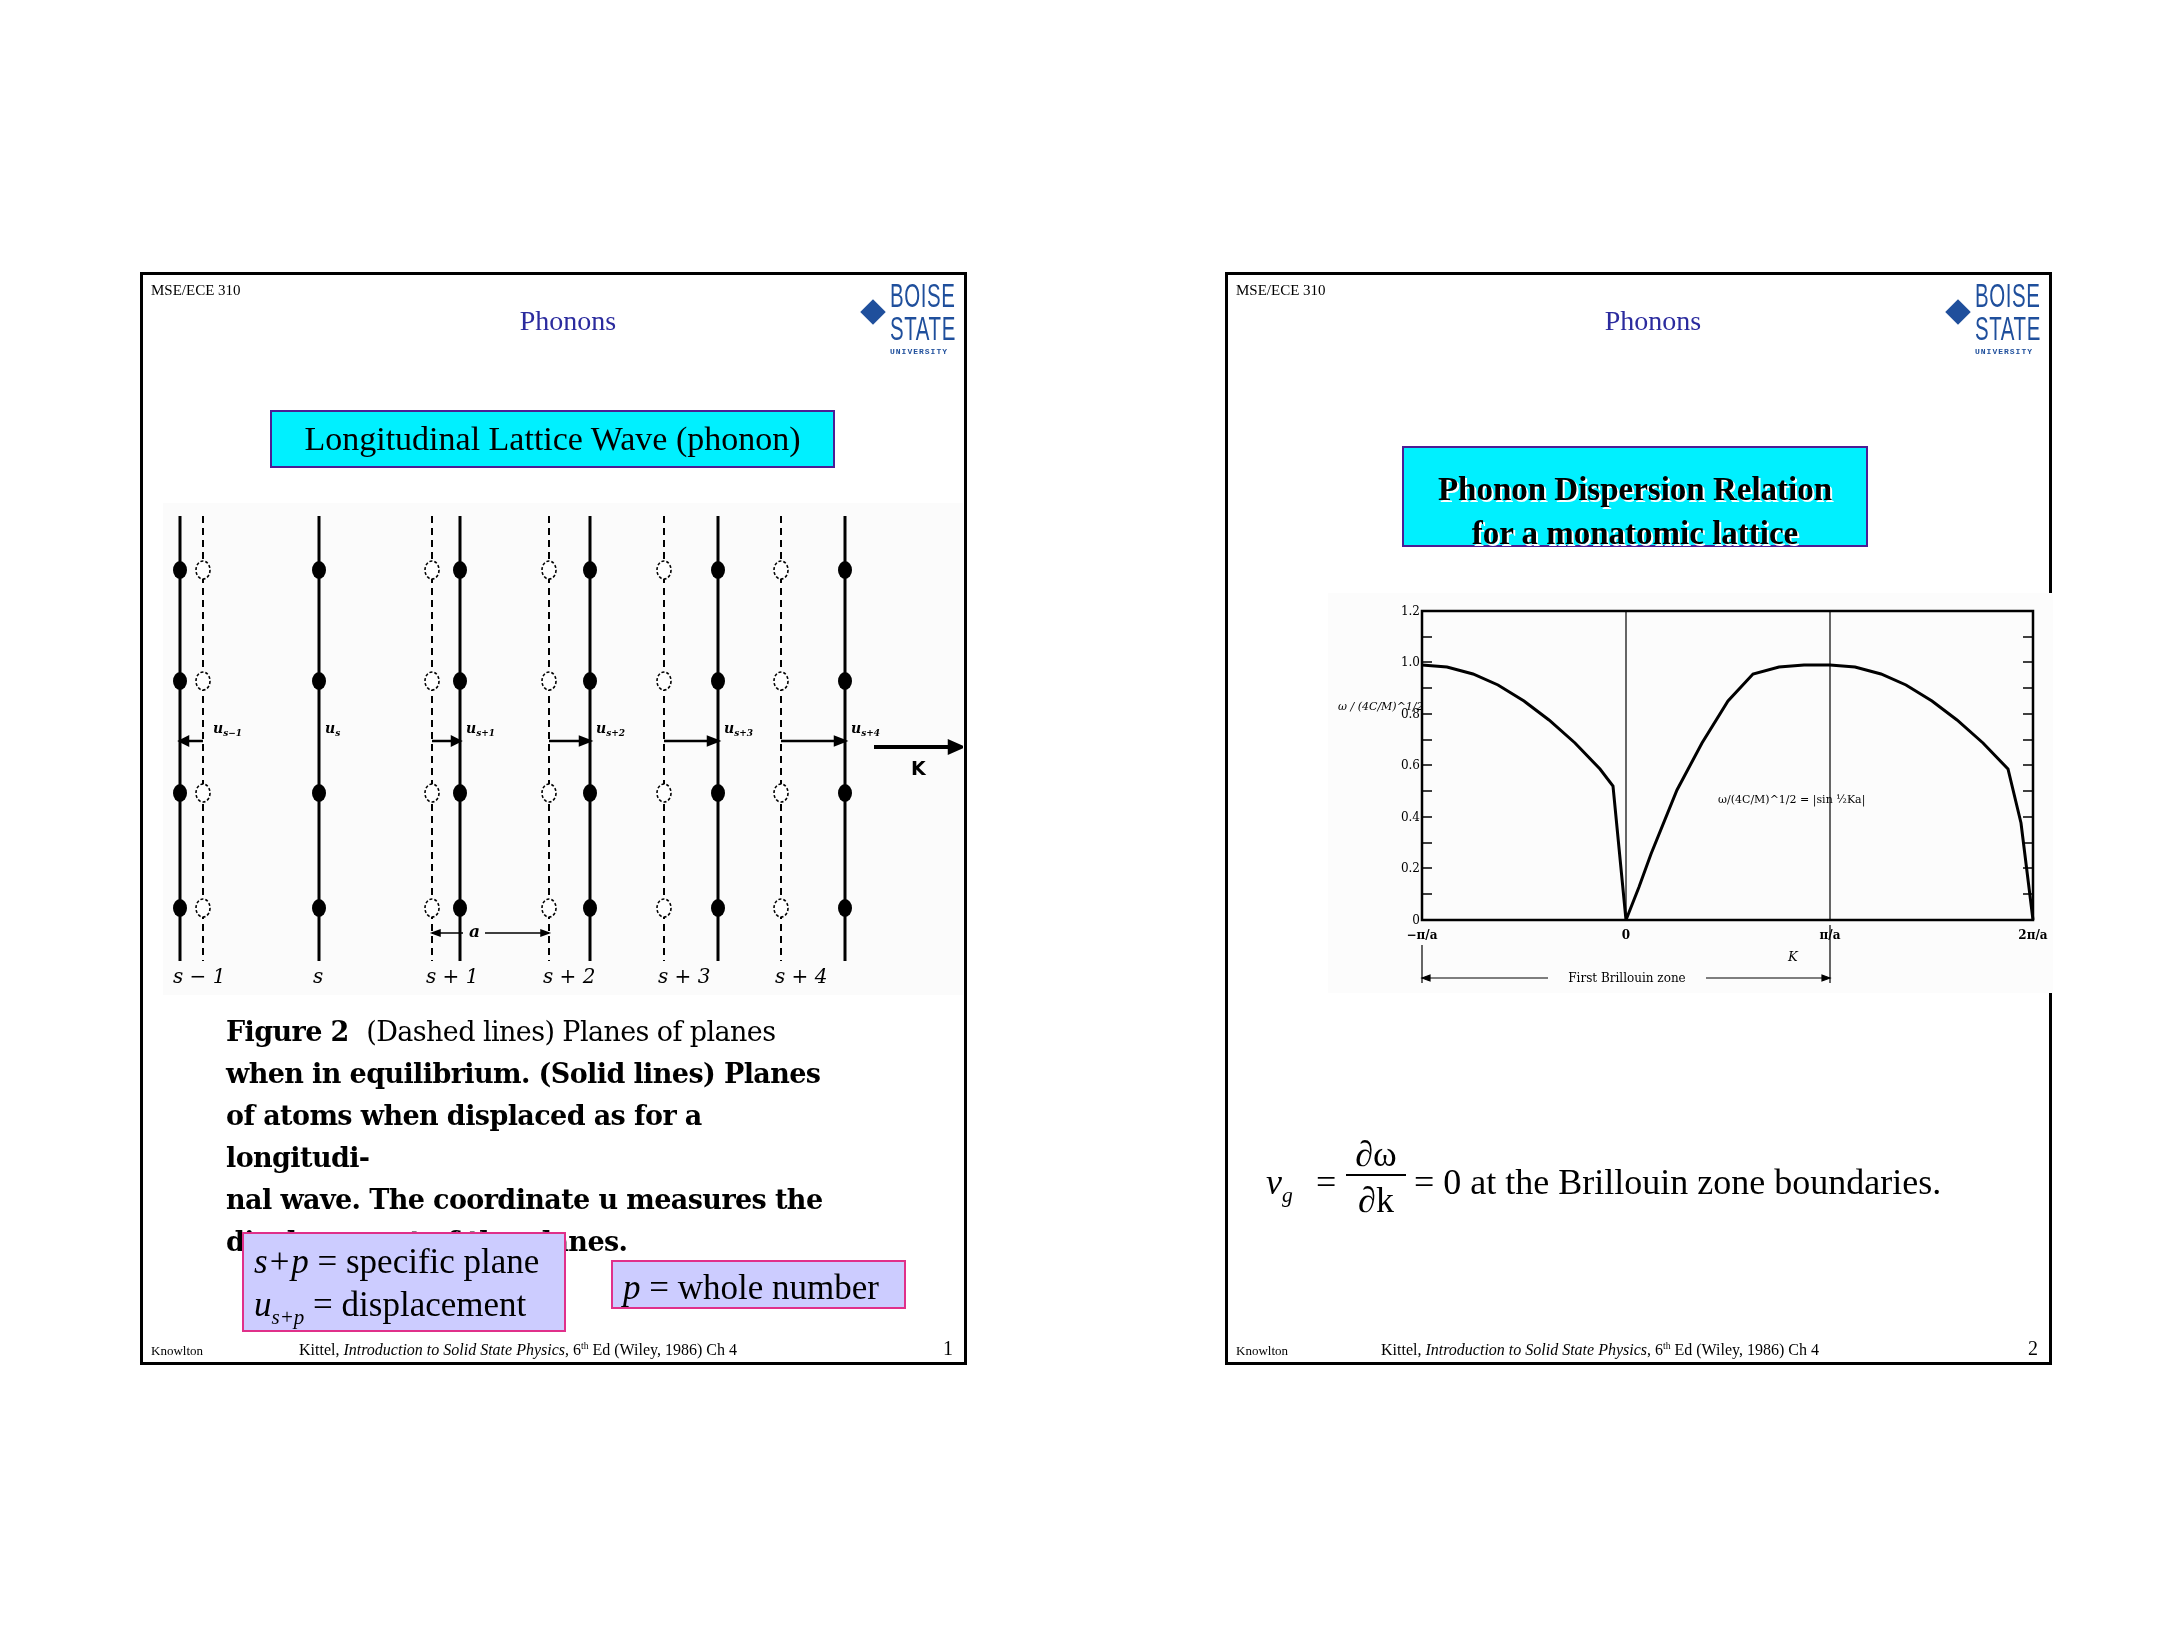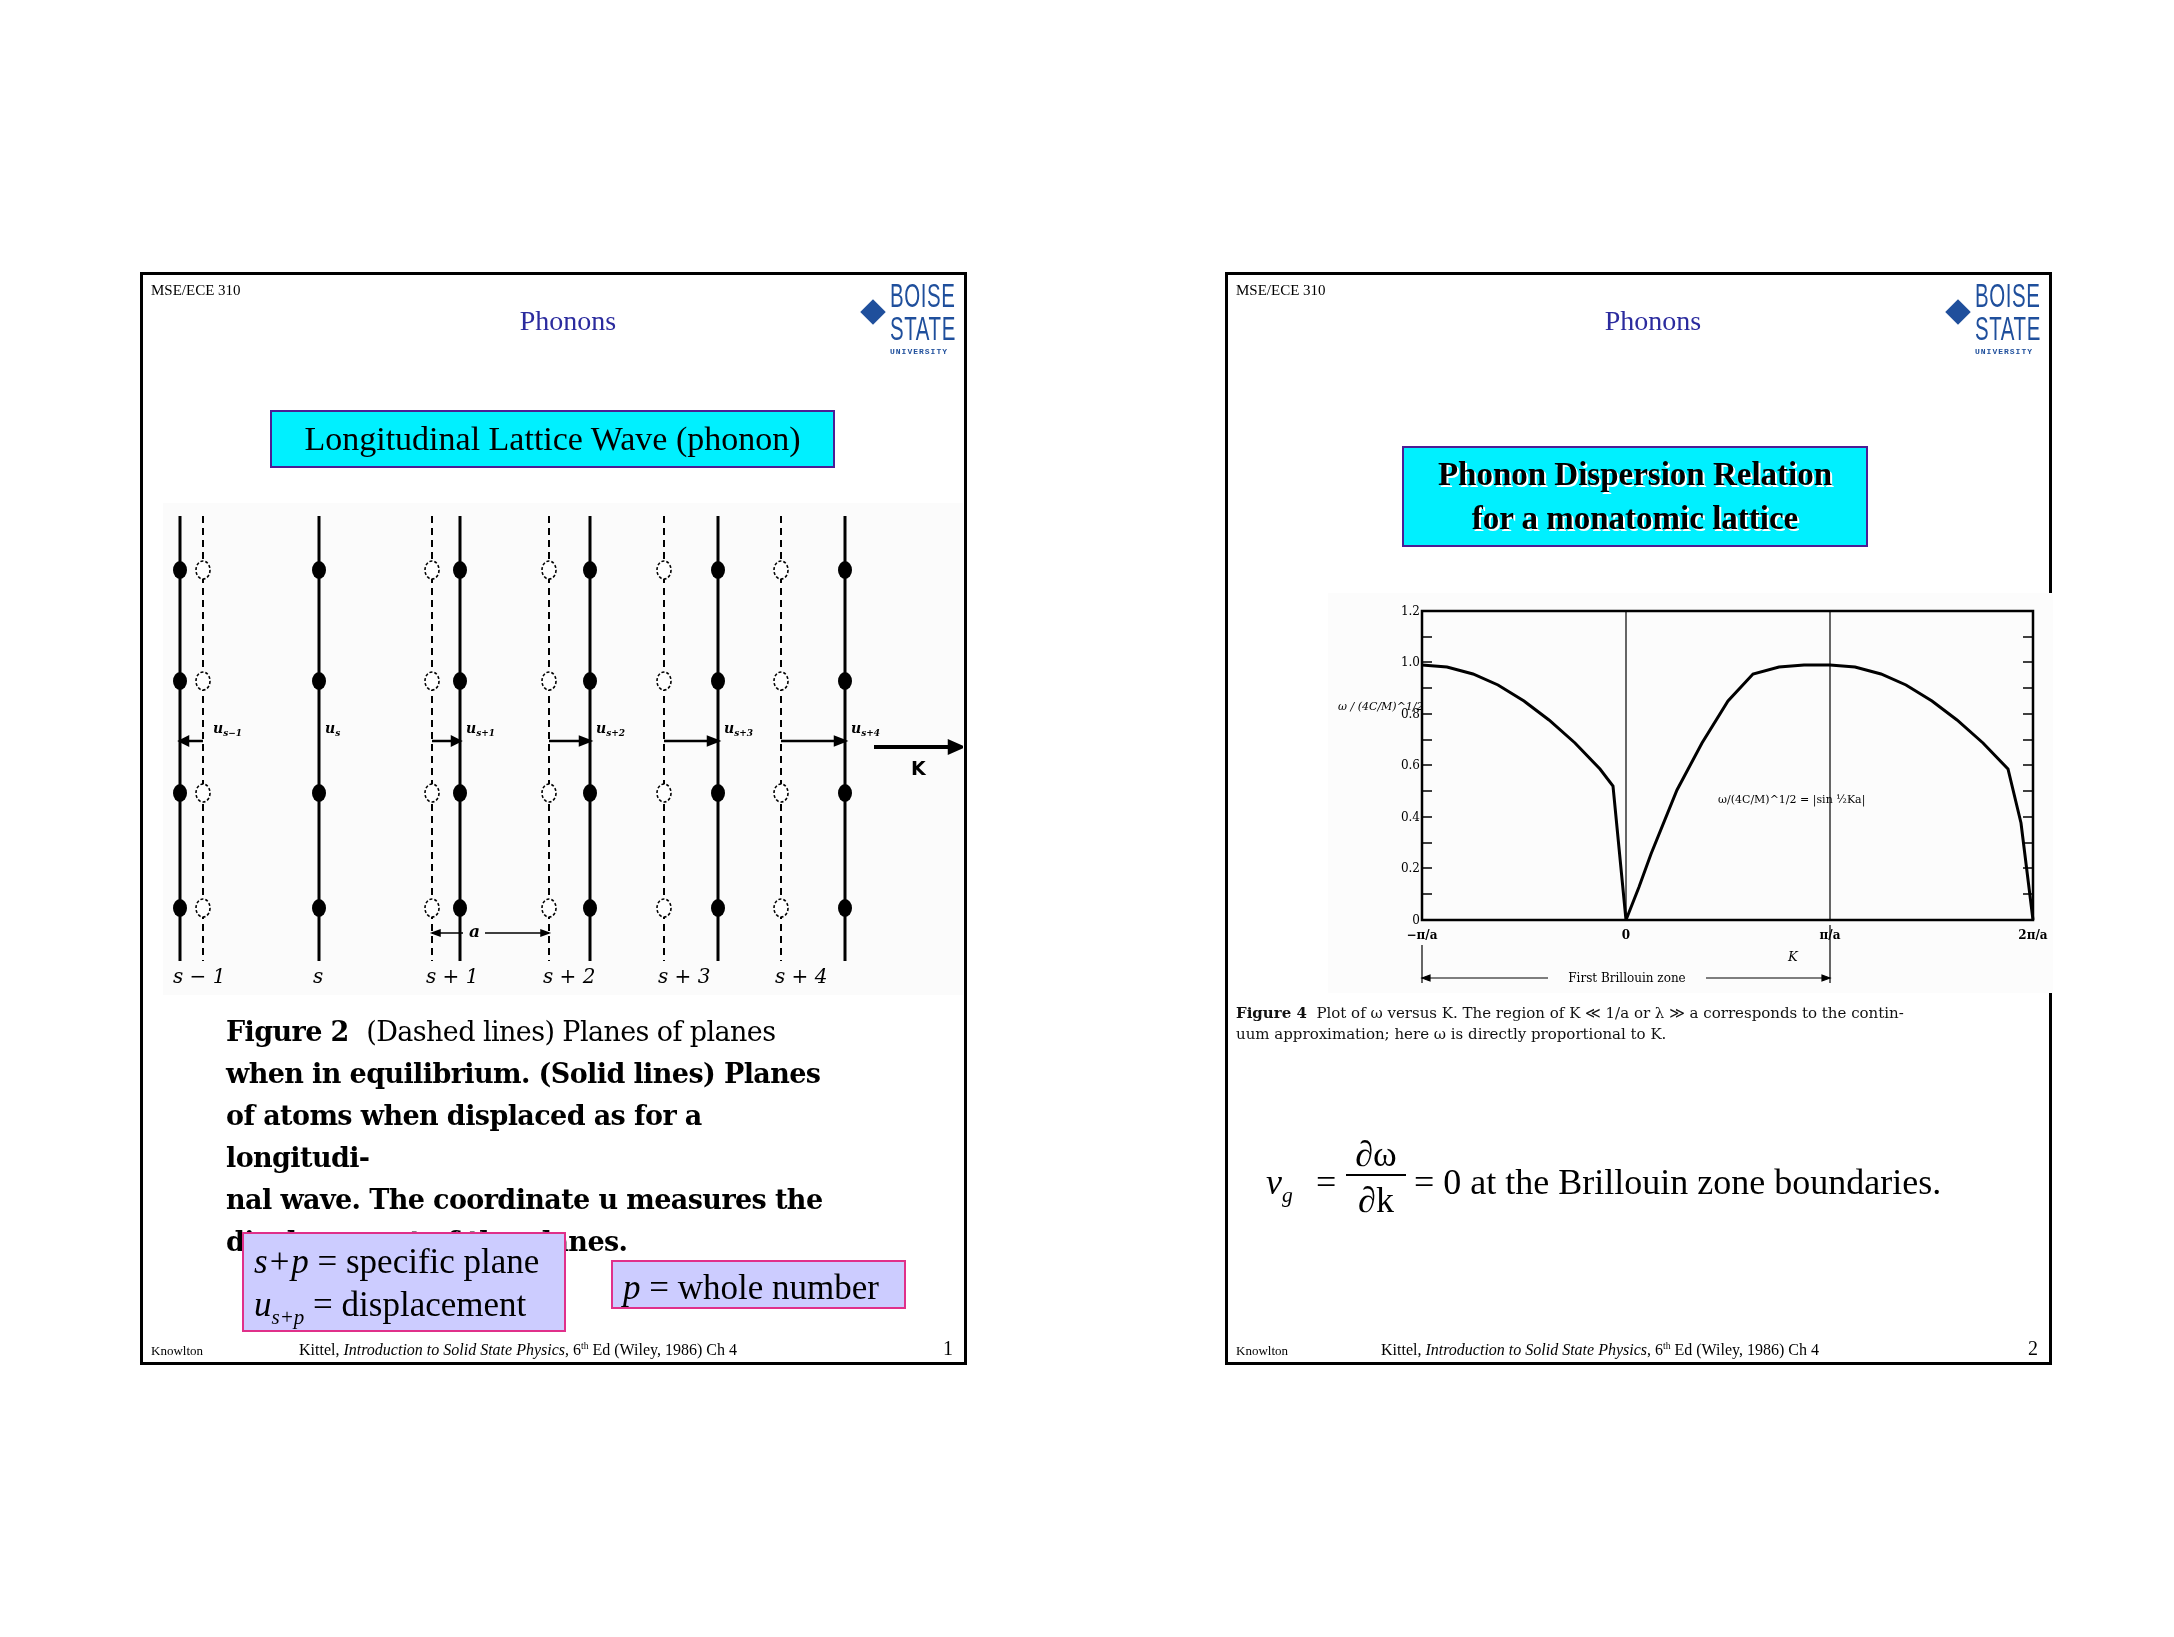--- a/index.html
+++ b/index.html
@@ -185,21 +185,21 @@
   <div class="abs course" style="left:8px; top:7px;">MSE/ECE 310</div>
   <div class="abs title" style="left:330px; top:30px; width:190px;">Phonons</div>
 
   <div class="logo" style="left:717px; top:4px;">
     <div class="diamond"></div>
     <div class="boise">BOISE</div>
     <div class="state">STATE</div>
     <div class="univ">UNIVERSITY</div>
   </div>
 
-  <div class="cyanbox" style="left:174px; top:171px; width:466px; height:101px; font-size:33px; font-weight:bold; line-height:44px; padding-top:4px; text-shadow:2px 2px 0 #fff;">
+  <div class="cyanbox" style="left:174px; top:171px; width:466px; height:101px; font-size:33px; font-weight:bold; line-height:44px; padding-top:19px; text-shadow:2px 2px 0 #fff;">
     <div>Phonon Dispersion Relation</div>
     <div>for a monatomic lattice</div>
   </div>
 
   <svg class="abs" style="left:100px; top:318px;" width="725" height="400" viewBox="0 0 725 400">
     <rect x="0" y="0" width="725" height="400" fill="#fcfcfc"></rect>
 
     <rect x="94" y="18" width="611" height="309" fill="none" stroke="#000" stroke-width="2.5"></rect>
 
     <line x1="298" y1="18" x2="298" y2="327" stroke="#000" stroke-width="1.2"></line>
@@ -260,24 +260,20 @@
       <line x1="94" y1="352" x2="94" y2="390"></line>
         <line x1="502" y1="332" x2="502" y2="390"></line>
       <line x1="94" y1="385" x2="220" y2="385"></line>
         <line x1="378" y1="385" x2="502" y2="385"></line>
       <polygon points="94,385 102,382 102,388"></polygon>
         <polygon points="502,385 494,382 494,388"></polygon>
     </g>
     <text x="299" y="389" text-anchor="middle" font-family="DejaVu Serif, serif" font-size="12" fill="#000">First Brillouin zone</text>
   </svg>
 
-  <div class="abs caption2" style="left:8px; top:728px; width:740px;">
-    <div><b>Figure 4</b>&nbsp;&nbsp;<span>Plot of ω versus K. The region of K ≪ 1/a or λ ≫ a corresponds to the contin-</span></div>
-    <div>uum approximation; here ω is directly proportional to K.</div>
-  </div>
 
   <div class="abs eq" style="left:38px; top:858px; height:90px; width:760px;">
     <span class="abs" style="left:0; top:28px;"><i>v</i><sub style="font-size:60%"><i>g</i></sub></span>
     <span class="abs" style="left:50px; top:28px;">=</span>
     <span class="abs" style="left:80px; top:0px; width:60px; text-align:center;">∂ω</span>
     <span class="abs" style="left:80px; top:41px; width:60px; height:2px; background:#000;"></span>
     <span class="abs" style="left:80px; top:46px; width:60px; text-align:center;">∂k</span>
     <span class="abs" style="left:148px; top:28px; white-space:nowrap;">= 0 at the Brillouin zone boundaries.</span>
   </div>
 

